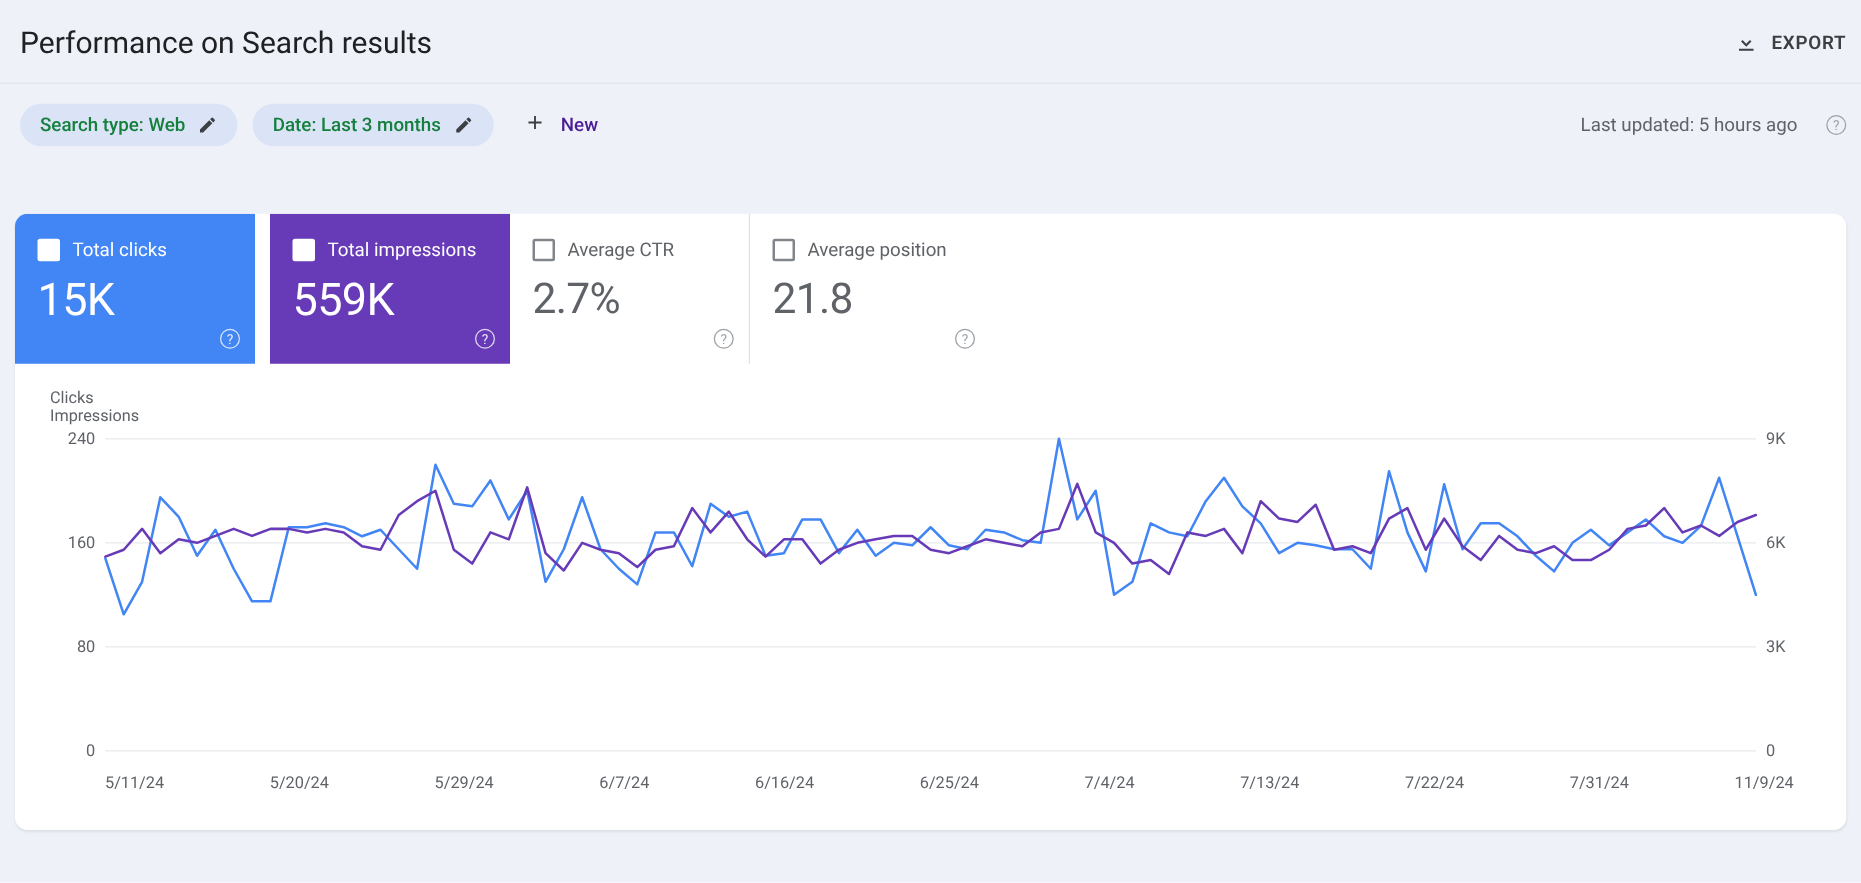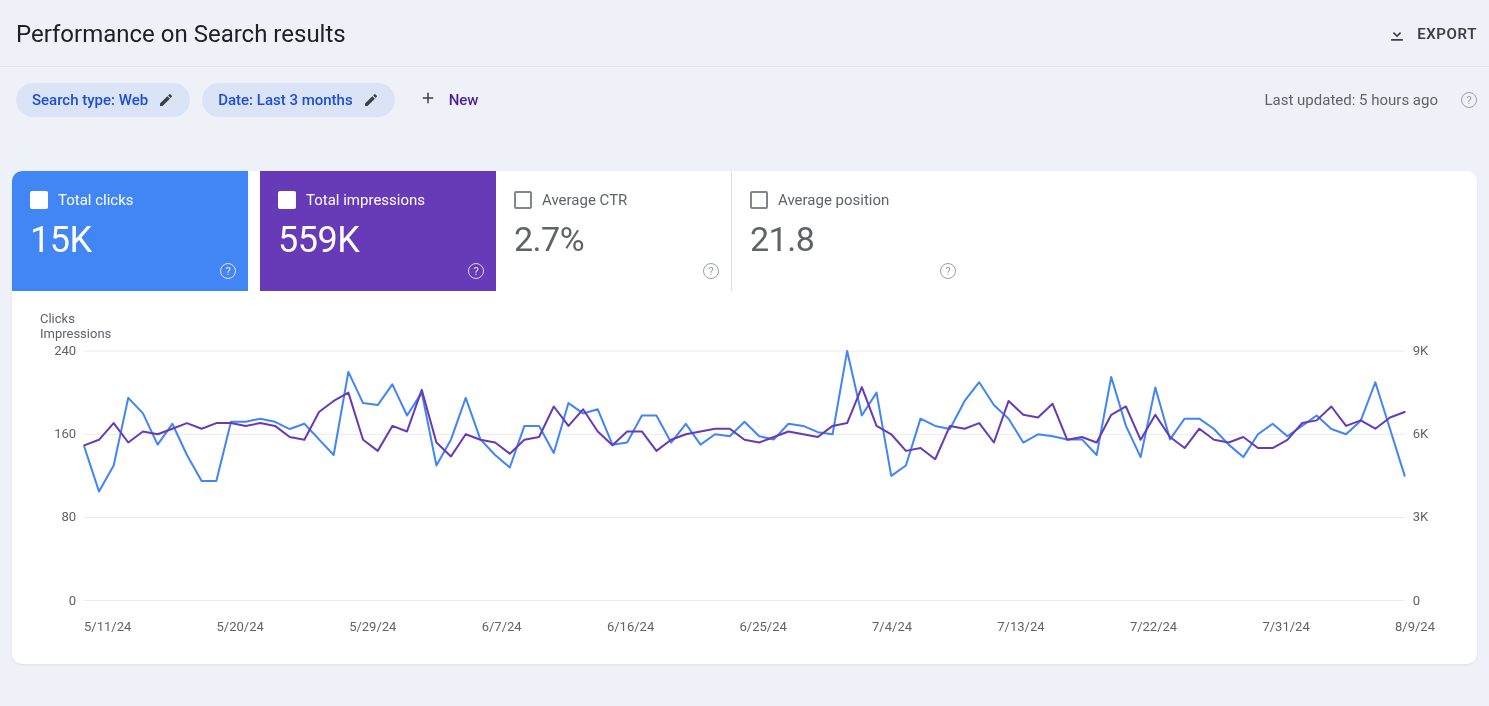--- a/index.html
+++ b/index.html
@@ -49,21 +49,21 @@
     gap: 12px;
   }
   .filter-chip {
     display: inline-flex;
     align-items: center;
     gap: 10px;
     background: #dbe3f7;
     border-radius: 999px;
     padding: 8px 16px;
     font-size: 15px;
-    color: #1d4ed8;
+    color: #15803d;
     cursor: pointer;
     font-weight: 500;
   }
   .pencil-icon svg { display: block; }
   .new-btn {
     display: inline-flex;
     align-items: center;
     gap: 12px;
     padding: 8px 12px;
     font-size: 15px;
@@ -95,21 +95,21 @@
     margin: 38px 12px 12px 12px;
     border-radius: 10px;
     overflow: hidden;
     box-shadow: 0 1px 2px rgba(60,64,67,0.1);
   }
   .metric-row {
     display: flex;
   }
   .metric {
     position: relative;
-    width: 236px;
+    width: 192px;
     padding: 20px 18px 30px 18px;
     border-right: 1px solid #e0e0e0;
   }
   .metric .top {
     display: flex;
     align-items: center;
     gap: 10px;
   }
   .metric .checkbox {
     width: 18px;
@@ -319,18 +319,18 @@
           <span>5/11/24</span>
           <span>5/20/24</span>
           <span>5/29/24</span>
           <span>6/7/24</span>
           <span>6/16/24</span>
           <span>6/25/24</span>
           <span>7/4/24</span>
           <span>7/13/24</span>
           <span>7/22/24</span>
           <span>7/31/24</span>
-          <span>8/9/24</span>
+          <span>11/9/24</span>
         </div>
     </div>
   </div>
 
 </div>
 
 </body></html>

